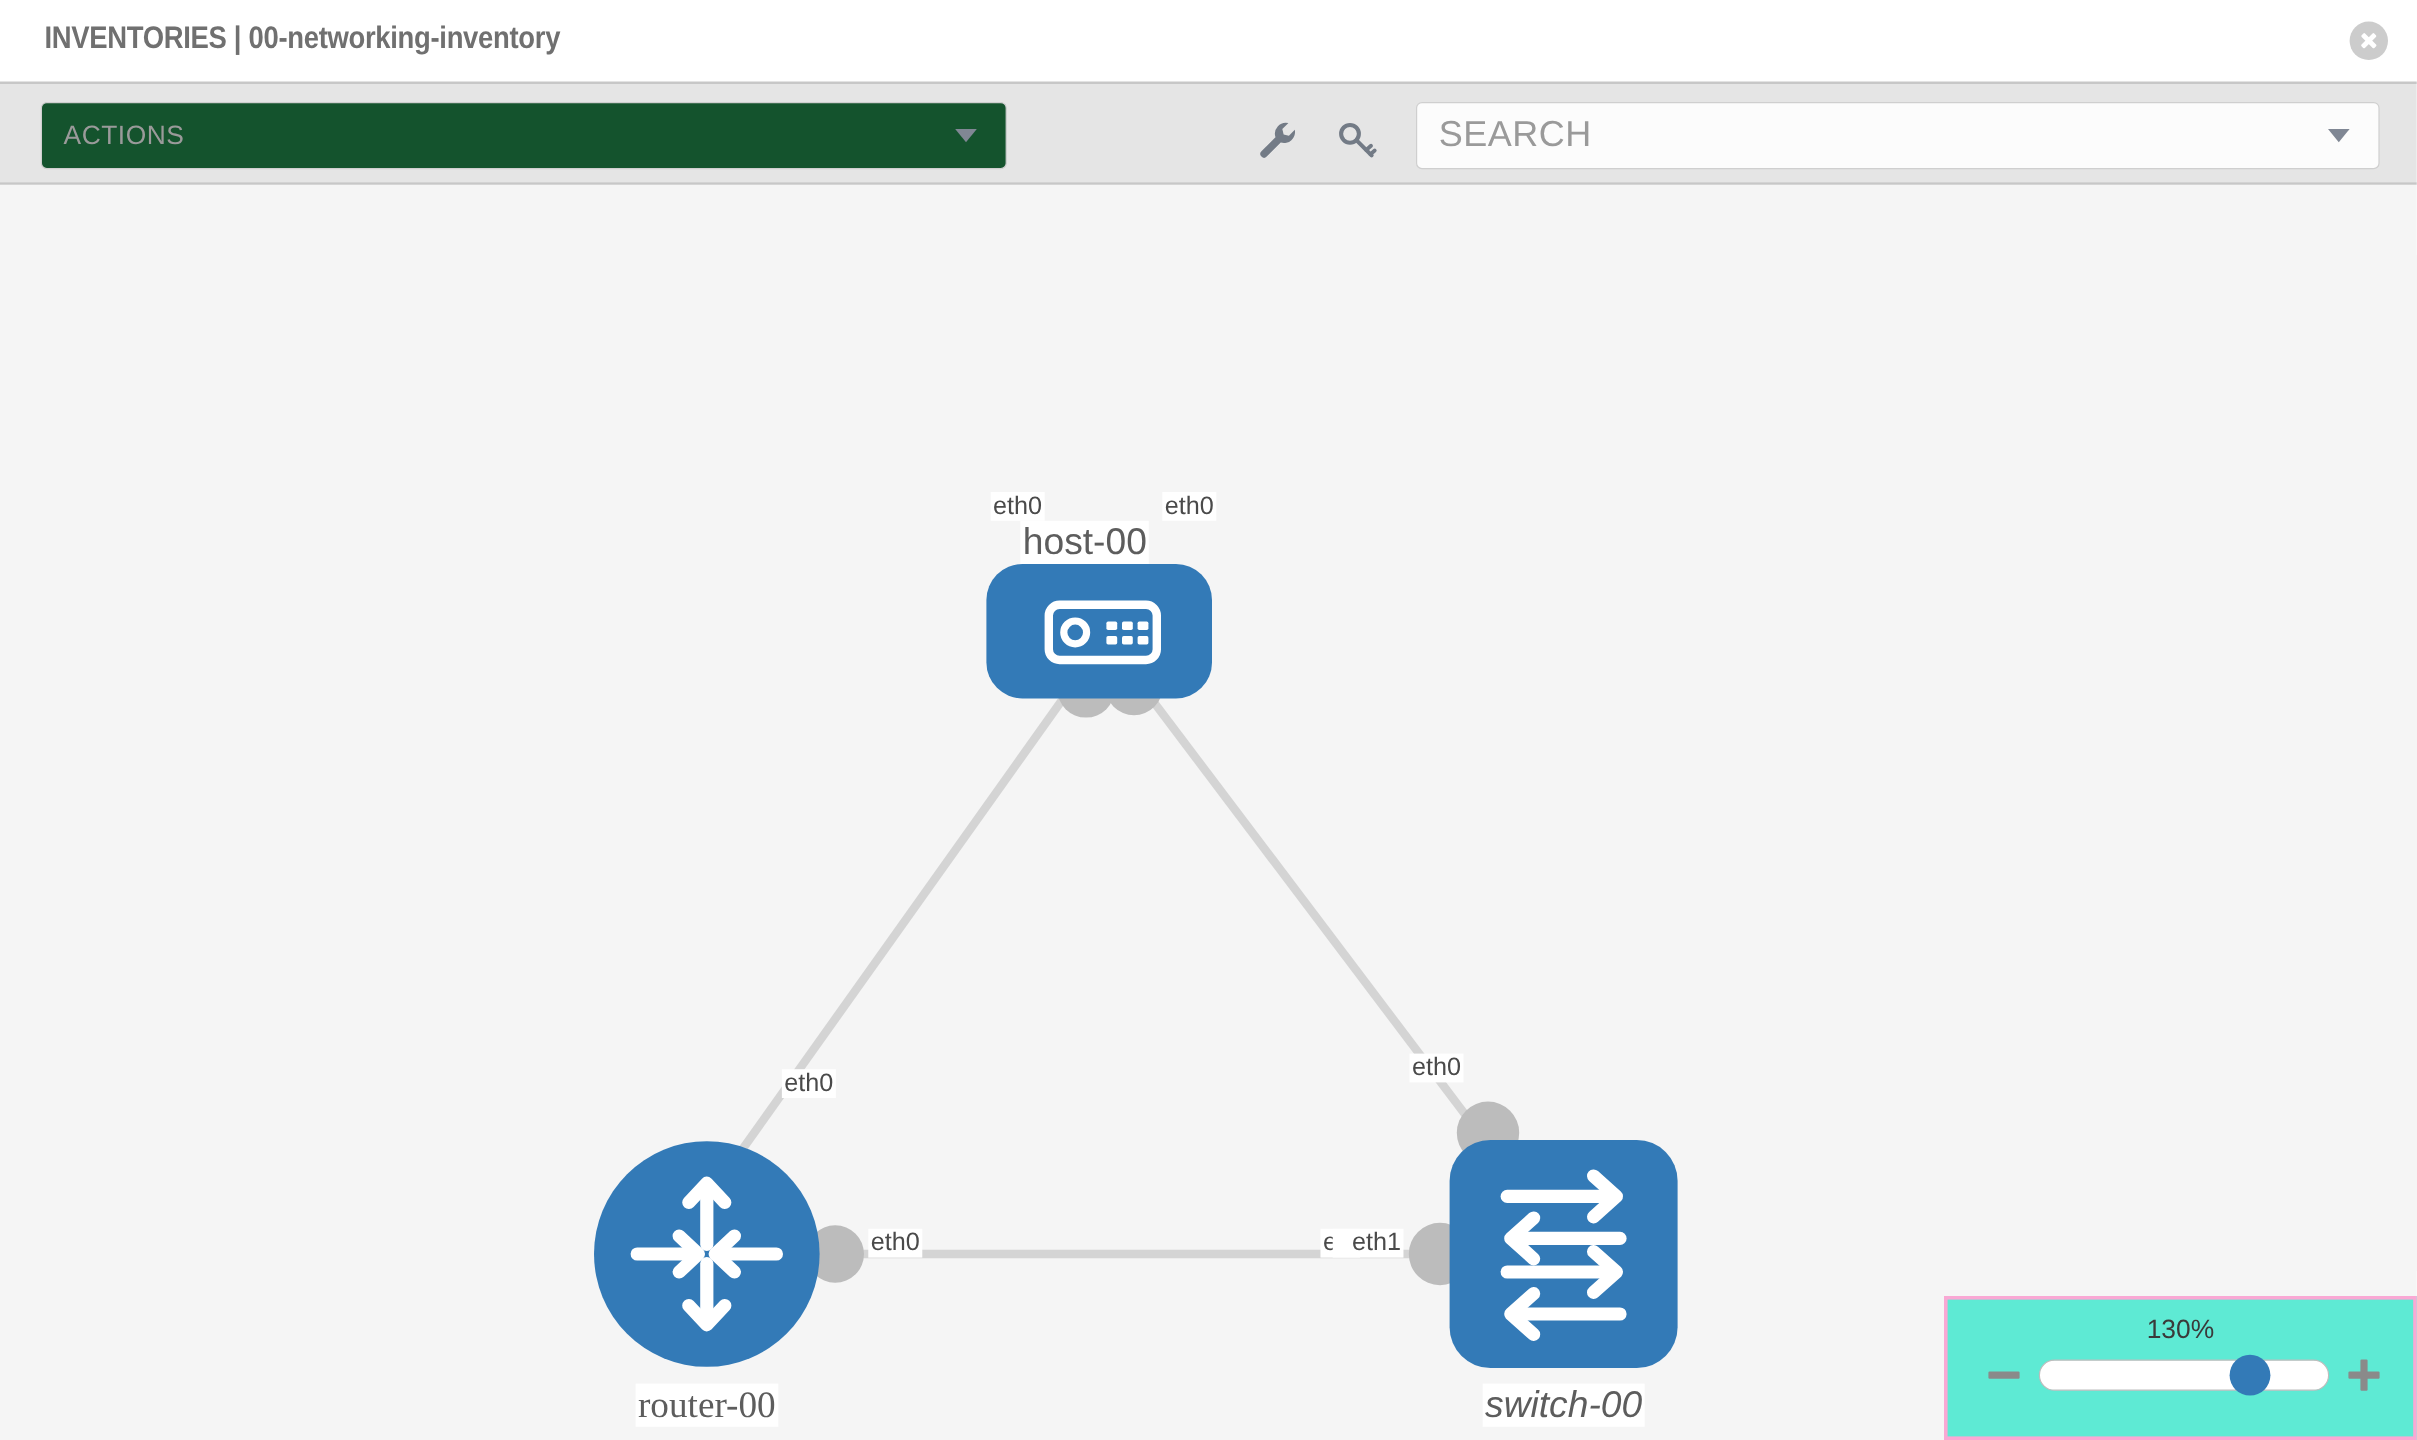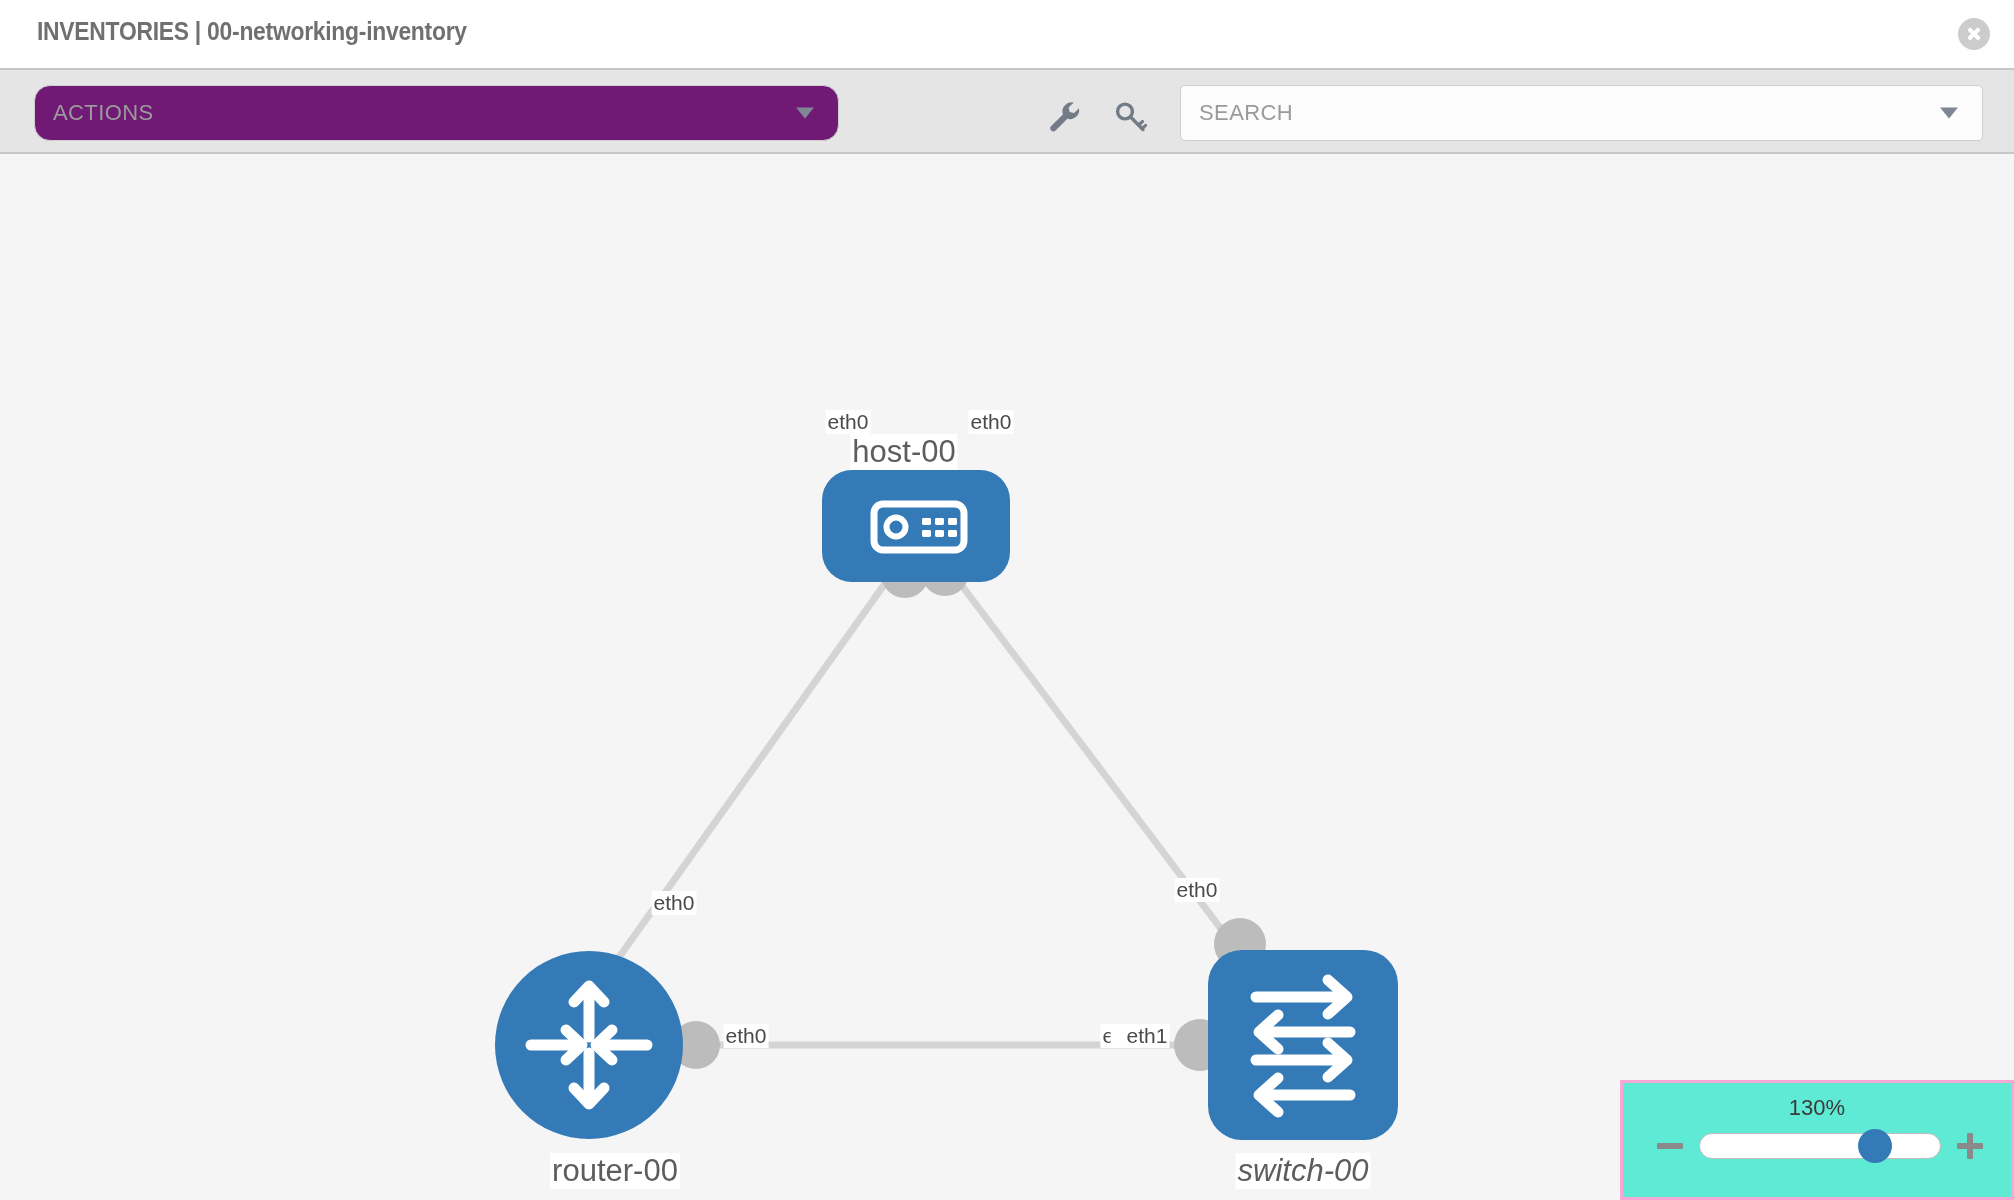--- a/index.html
+++ b/index.html
@@ -38,21 +38,21 @@
   
   .toolbar {
     position: absolute; left: 0; top: 68px; width: 2014px; height: 86px;
     background: #e5e5e5;
     border-top: 2px solid #c7c7c7;
     border-bottom: 2px solid #c7c7c7;
   }
   .actions-select {
     position: absolute; left: 34px; top: 15px;
     width: 805px; height: 56px;
-    background: #701a75; border: 1px solid #cfcfcf; border-radius: 16px;
+    background: #14532d; border: 1px solid #cfcfcf; border-radius: 5px;
     cursor: pointer;
   }
   .actions-label {
     position: absolute; left: 18px; top: 50%; transform: translateY(-50%);
     font-size: 22px; color: #9a9a9a; letter-spacing: 0.4px;
     font-family: "Liberation Sans Narrow", "Liberation Sans", sans-serif;
   }
   .caret {
     position: absolute; right: 24px; top: 50%; transform: translateY(-50%);
     width: 0; height: 0;
@@ -65,21 +65,21 @@
   .tool-icon.wrench { left: 1044px; }
   .tool-icon.key    { left: 1111px; }
   .search-box {
     position: absolute; left: 1180px; top: 15px;
     width: 803px; height: 56px;
     background: #fcfcfc; border: 1px solid #cfcfcf; border-radius: 5px;
     cursor: text;
   }
   .search-label {
     position: absolute; left: 18px; top: 50%; transform: translateY(-50%);
-    font-size: 22px; color: #9a9a9a; letter-spacing: 0.4px;
+    font-size: 30px; color: #9a9a9a; letter-spacing: 0.4px;
     font-family: "Liberation Sans Narrow", "Liberation Sans", sans-serif;
   }
 
   
   .canvas {
     position: absolute; left: 0; top: 154px;
     width: 2014px; height: 1046px; background: #f5f5f5;
     overflow: hidden;
   }
   .topology-svg { position: absolute; left: 0; top: 0; }
@@ -248,21 +248,21 @@
 
     <div class="node-label iface" style="left:674px; top:737px;">eth0</div>
 
     <div class="node-label iface" style="left:1197px; top:724px;">eth0</div>
 
     <div class="node-label iface" style="left:746px; top:870px;">eth0</div>
 
     <div class="node-label iface" style="left:1117px; top:870px;">eth</div>
     <div class="node-label iface" style="left:1140px; top:870px;padding-left:16px;">eth1</div>
 
-    <div class="node-label big" style="left:615px; top:999px;">router-00</div>
+    <div class="node-label big" style="left:589px; top:999px;font-family:Liberation Serif, serif;">router-00</div>
 
     <div class="node-label big" style="left:1303px; top:999px;font-style:italic;">switch-00</div>
   </div>
 
   <div class="zoom-panel">
     <div class="zoom-value">130%</div>
     <div class="zoom-minus"></div>
     <div class="zoom-track">
       <div class="zoom-thumb" style="left: 73%;"></div>
     </div>

